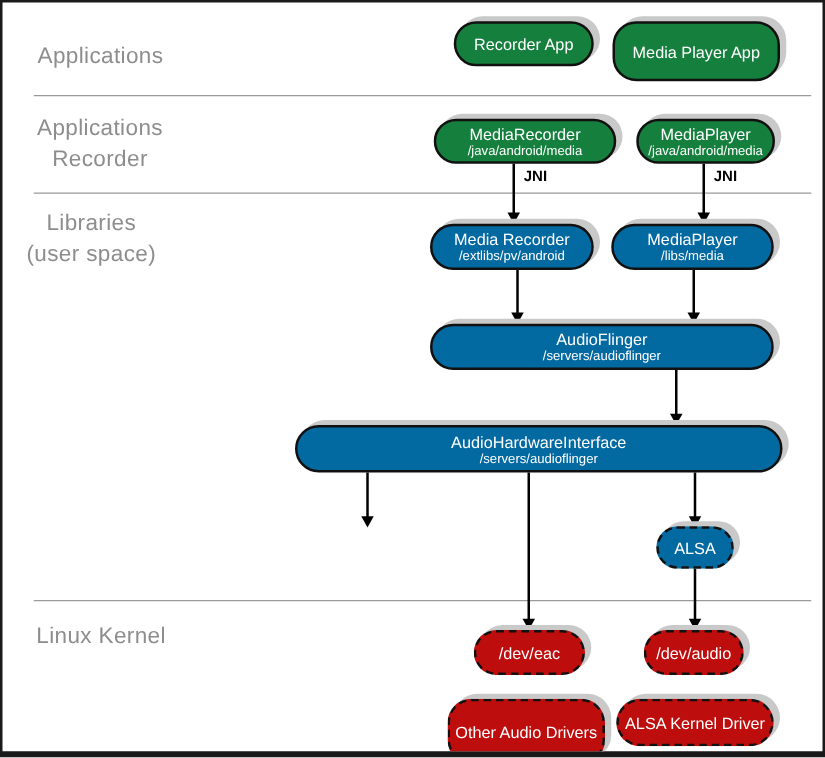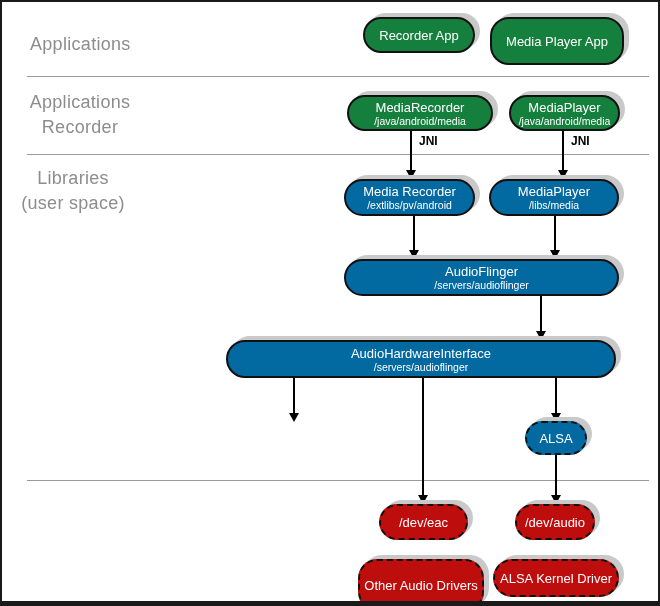--- a/index.html
+++ b/index.html
@@ -72,20 +72,21 @@
   <div class="layer-label" style="left:24px; top:88px; width:108px; text-align:center;">
     <div>Applications</div>
     <div>Recorder</div>
   </div>
 
   <div class="layer-label" style="left:16px; top:164px; width:110px; text-align:center;">
     <div>Libraries</div>
     <div>(user space)</div>
   </div>
 
+  <div class="layer-label" style="left:27px; top:494px;">Linux Kernel</div>
 
   <div class="divider" style="top:74px;"></div>
   <div class="divider" style="top:152px;"></div>
   <div class="divider" style="top:478px;"></div>
 
   <div class="node blue" style="left:361px; top:15px; width:112px; height:36px;">
     <span class="title">Recorder App</span>
   </div>
 
   <div class="node blue" style="left:488px; top:15px; width:134px; height:48px;">
@@ -127,21 +128,21 @@
   <div class="ahead" style="left:548px; top:248px;"></div>
 
   <div class="node green" style="left:342px; top:257px; width:275px; height:37px;">
     <span class="title">AudioFlinger</span>
     <span class="sub">/servers/audioflinger</span>
   </div>
 
   <div class="vline" style="left:538px; top:294px; height:36px;"></div>
   <div class="ahead" style="left:534px; top:329px;"></div>
 
-  <div class="node green" style="left:224px; top:338px; width:390px; height:38px;">
+  <div class="node green" style="left:234px; top:338px; width:390px; height:38px;">
     <span class="title">AudioHardwareInterface</span>
     <span class="sub">/servers/audioflinger</span>
   </div>
 
   <div class="vline" style="left:291px; top:376px; height:36px;"></div>
   <div class="ahead" style="left:287px; top:411px;"></div>
 
   <div class="vline" style="left:553px; top:376px; height:36px;"></div>
   <div class="ahead" style="left:549px; top:411px;"></div>
 

